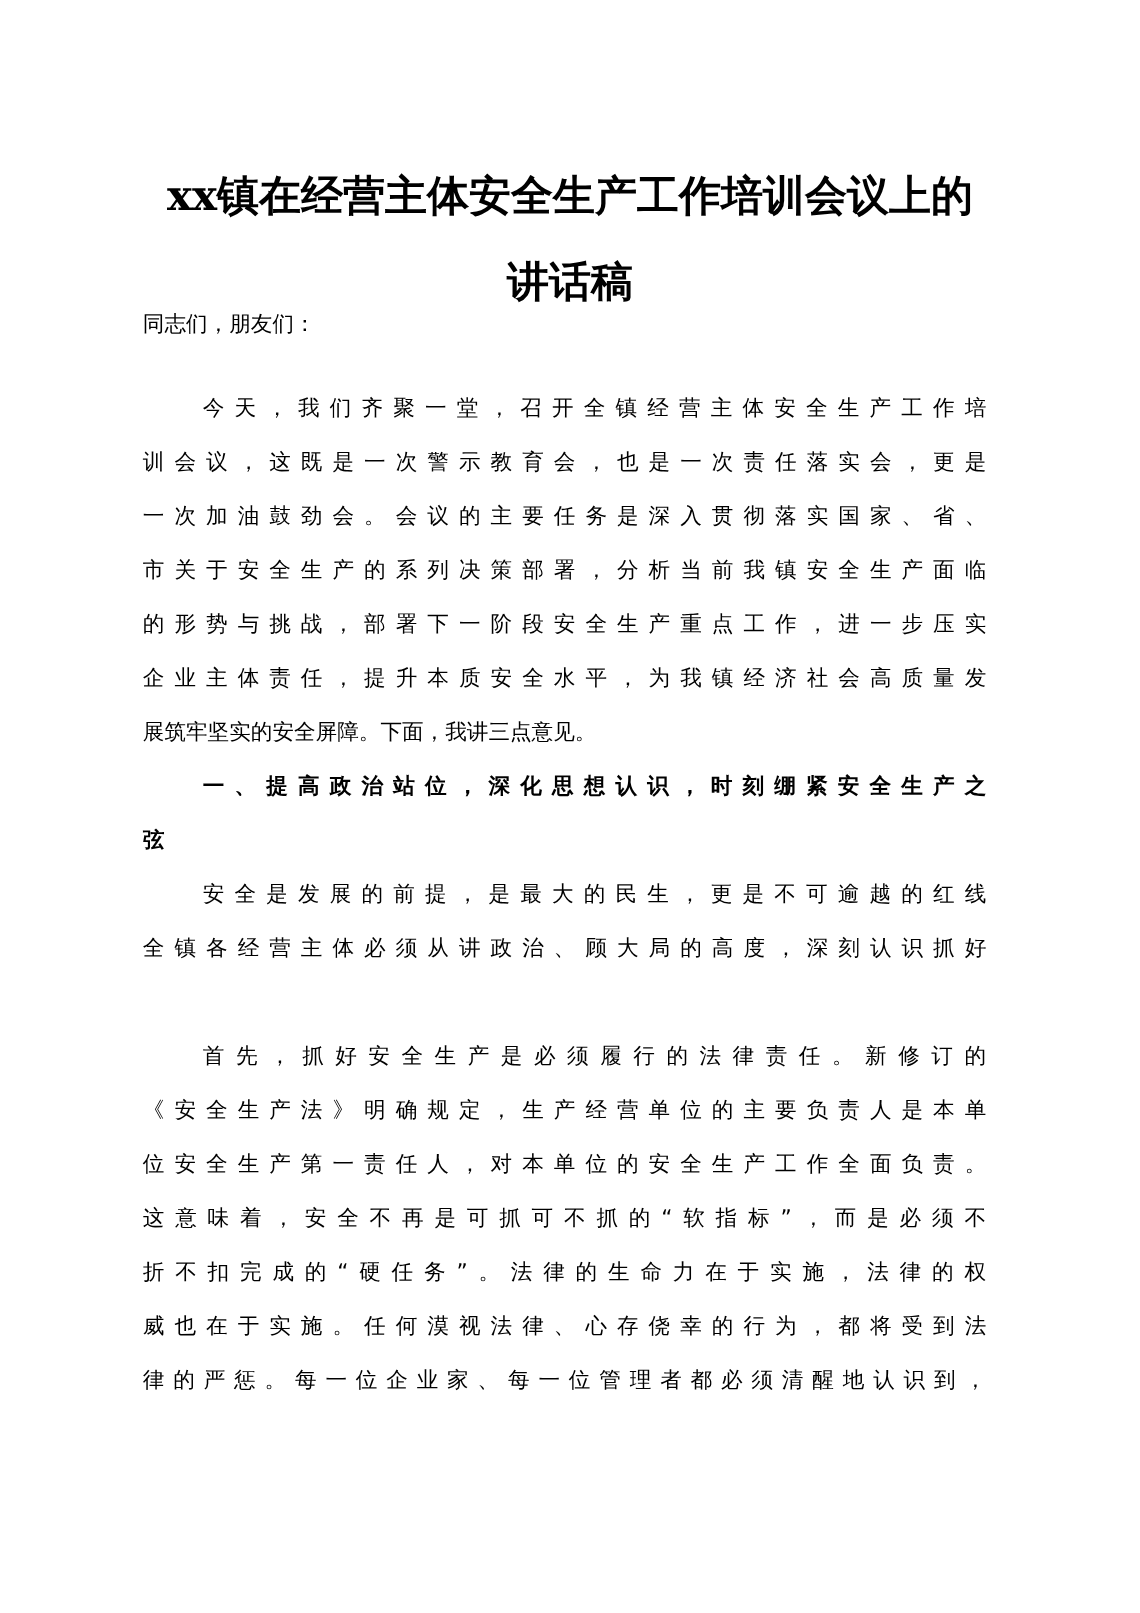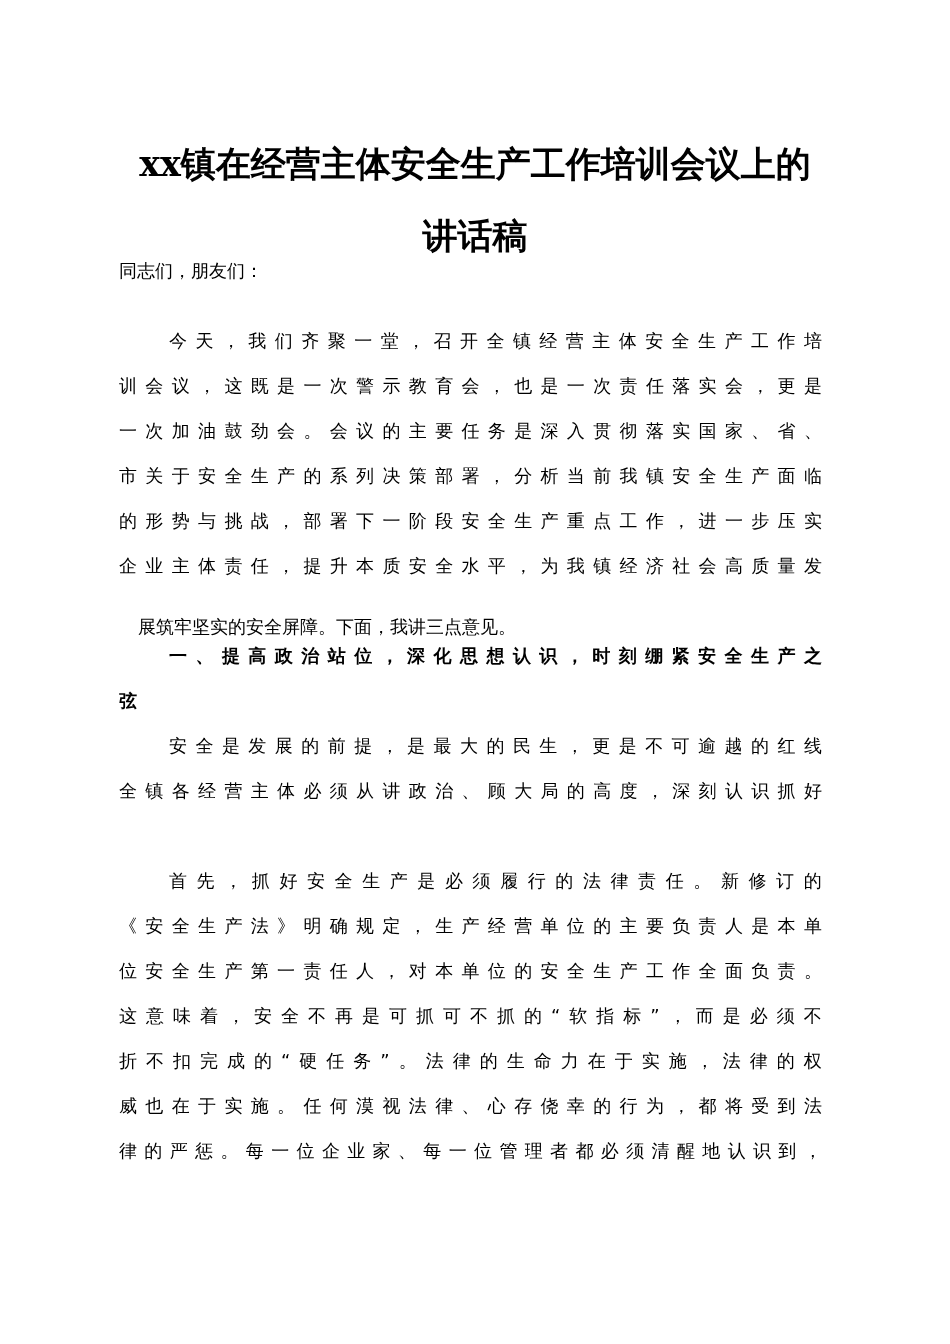--- a/index.html
+++ b/index.html
@@ -234,21 +234,21 @@
       <span>镇</span>
       <span>经</span>
       <span>济</span>
       <span>社</span>
       <span>会</span>
       <span>高</span>
       <span>质</span>
       <span>量</span>
       <span>发</span>
     </div>
-  <div class="line last" style="top:612px;margin-left:19px;">展筑牢坚实的安全屏障。下面，我讲三点意见。</div>
+  <div class="line last" style="top:596px;">展筑牢坚实的安全屏障。下面，我讲三点意见。</div>
 
   <div class="line indent heading" style="top: 641px; display: flex; justify-content: space-between;">
       <span>一</span>
       <span>、</span>
       <span>提</span>
       <span>高</span>
       <span>政</span>
       <span>治</span>
       <span>站</span>
       <span>位</span>

